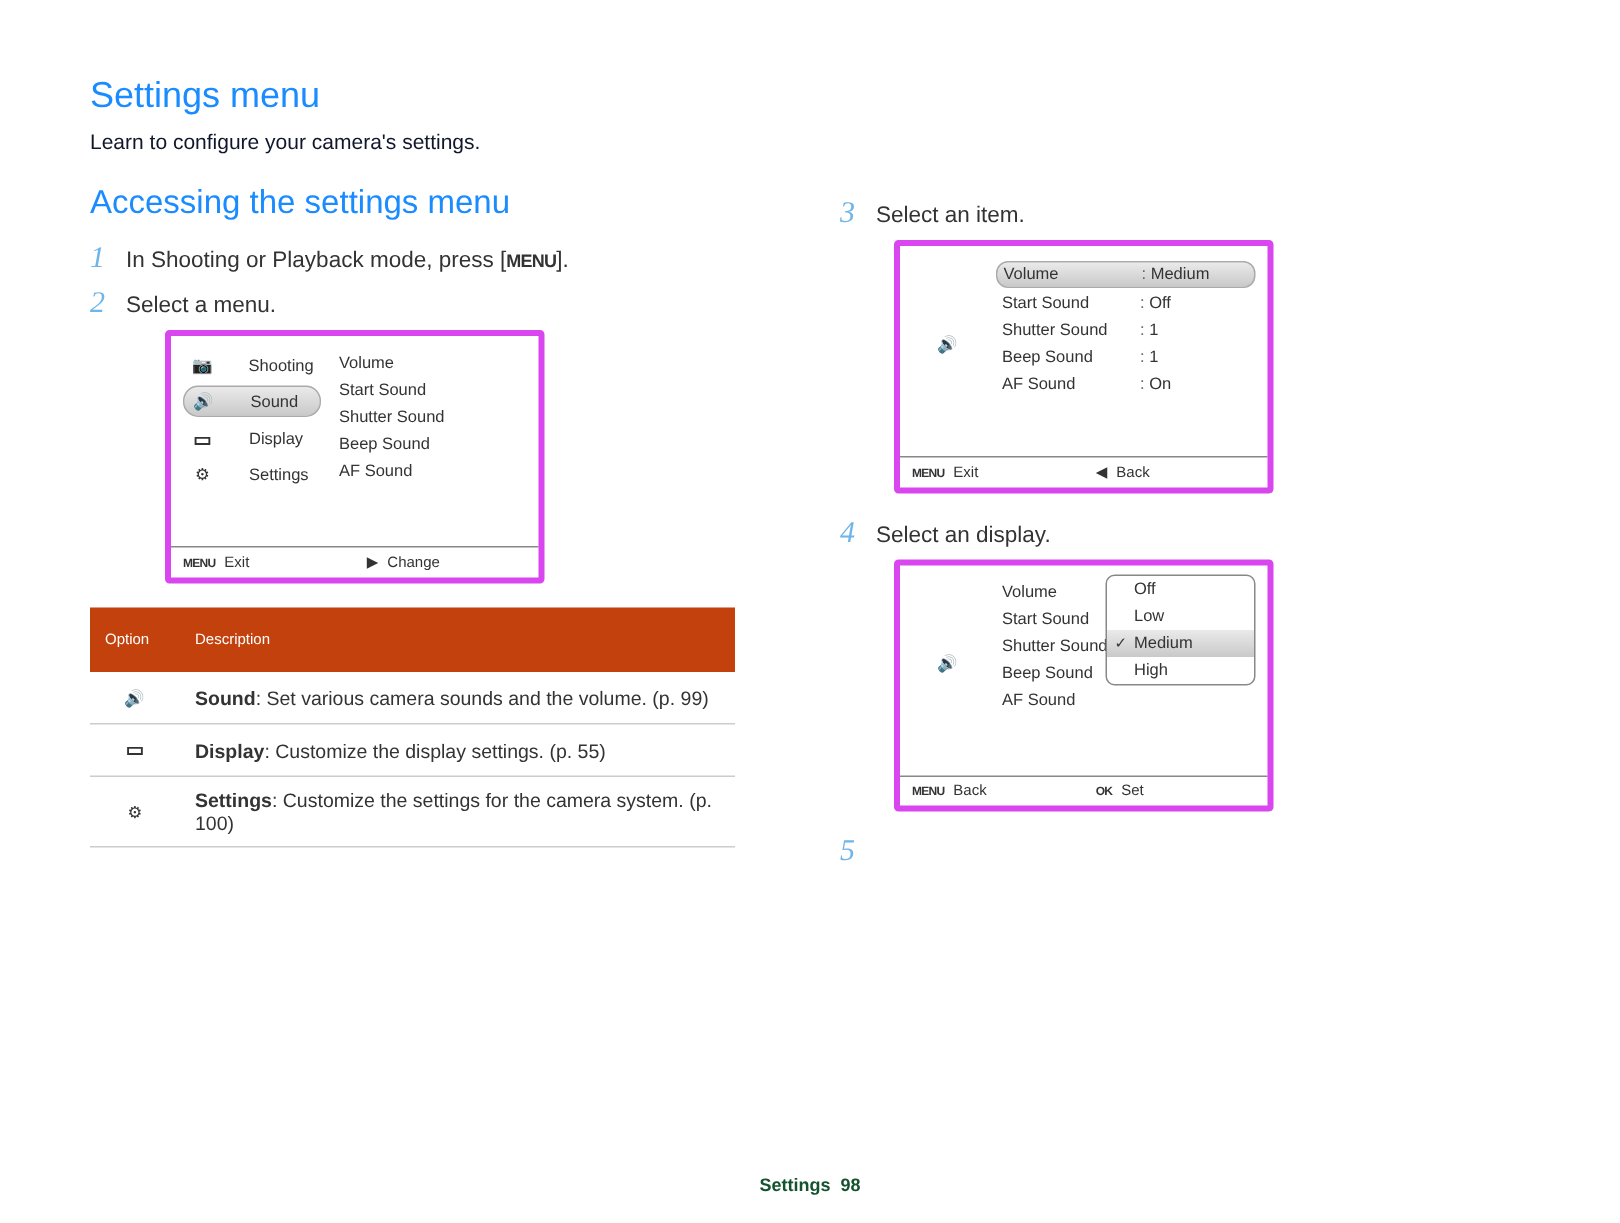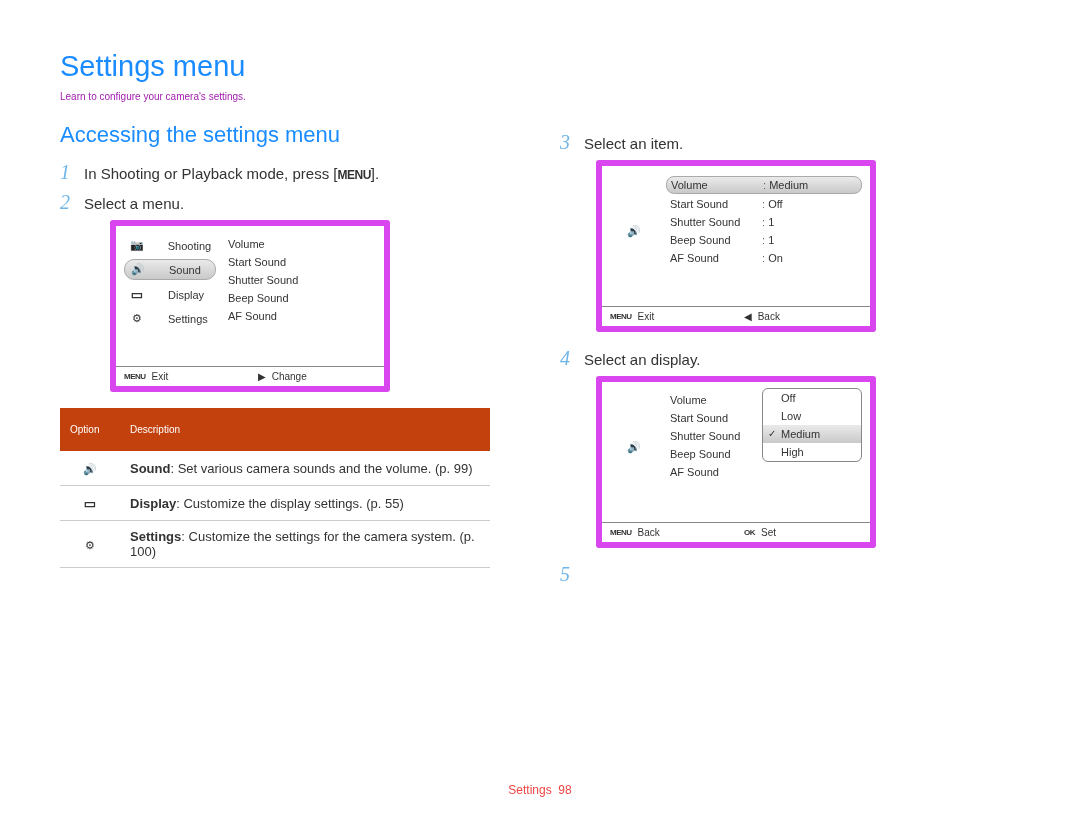--- a/index.html
+++ b/index.html
@@ -6,28 +6,28 @@
   body {
     font-family: Arial, Helvetica, sans-serif;
     width: 1080px;
     height: 815px;
     background: #fff;
     color: #333;
     position: relative;
     padding: 50px 60px 40px 60px;
   }
   .page-title {
-    font-size: 29px;
+    font-size: 24px;
     font-weight: 400;
     color: #1a8cff;
     margin-bottom: 8px;
   }
   .subtitle {
-    font-size: 10px;
-    color: #a21caf;
+    font-size: 14px;
+    color: #0f172a;
     margin-bottom: 20px;
   }
   .columns {
     display: flex;
     gap: 40px;
   }
   .col-left { width: 460px; }
   .col-right { width: 440px; }
   .section-heading {
     font-size: 22px;
@@ -57,23 +57,23 @@
     display: inline-block;
     font-family: Arial, sans-serif;
     font-weight: bold;
     font-size: 12px;
     letter-spacing: -0.5px;
     vertical-align: middle;
   }
 
   
   .device {
-    border: 6px solid #d946ef;
+    border: 4px solid #d946ef;
     border-radius: 3px;
-    width: 280px;
+    width: 253px;
     margin: 8px 0 16px 50px;
     background: #fff;
     font-size: 11px;
   }
   .device .body { display: flex; min-height: 140px; }
   .dev-left {
     width: 100px;
     padding: 10px 0 10px 8px;
     border-right: 0;
   }
@@ -181,21 +181,22 @@
     top: 3px;
     font-size: 10px;
   }
 
   .footer {
     position: absolute;
     bottom: 18px;
     left: 0; right: 0;
     text-align: center;
     font-size: 12px;
-    color: #ef4444;
+    color: #14532d;
+    font-weight: bold;
   }
 
   
   .gl-camera::before { content: "📷"; font-size: 11px; }
   .gl-sound::before  { content: "🔊"; font-size: 11px; }
   .gl-display::before{ content: "▭"; font-weight:bold; font-size: 13px; }
   .gl-gear::before   { content: "⚙"; font-size: 11px; }
 </style>
 </head>
 <body>

